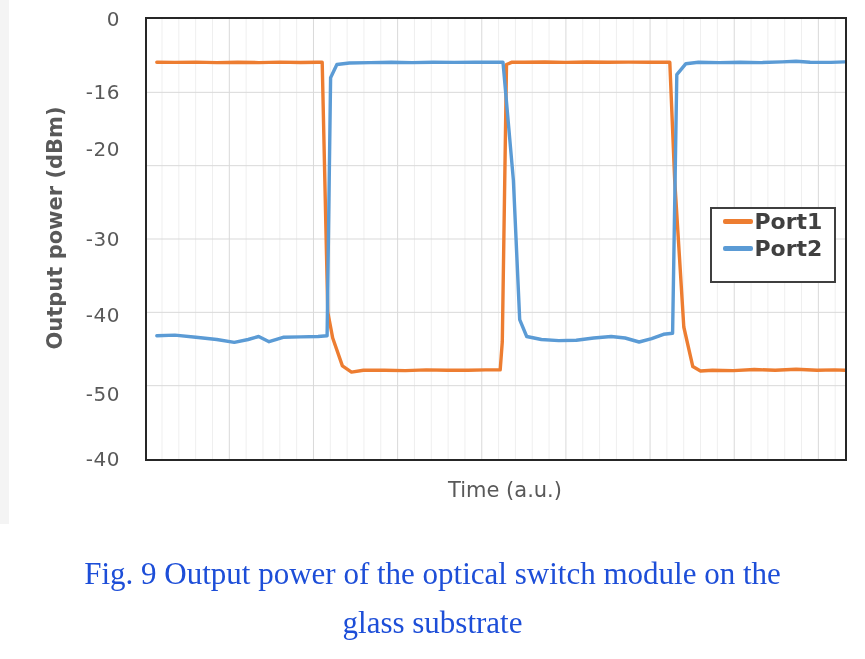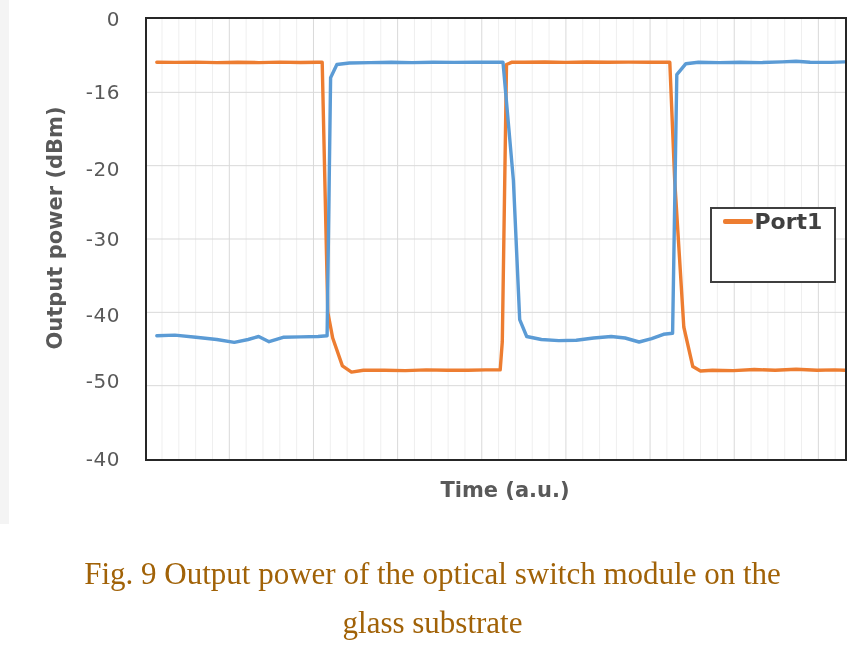--- a/index.html
+++ b/index.html
@@ -43,44 +43,44 @@
     z-index:3;
   }
   .legend-row{display:flex;align-items:center;gap:2px;}
   .legend-swatch{display:inline-block;width:30px;height:5px;border-radius:2px;}
   .legend-label{
     font-size:22px;font-weight:700;color:var(--legend-text,#404040);
   }
   .x-title{
     position:absolute;left:156px;top:478px;width:698px;
     text-align:center;
-    font-size:21px;font-weight:700;color:var(--axis-text,#595959);
+    font-size:21px;font-weight:400;color:var(--axis-text,#595959);
   }
   .caption{
     position:absolute;left:0;top:549px;width:865px;
     text-align:center;
     font-family:"Liberation Serif","DejaVu Serif",serif;
-    font-size:31px;line-height:49px;color:#a16207;
+    font-size:31px;line-height:49px;color:#1d4ed8;
   }
 </style>
 </head>
 <body>
 
 <div class="page">
   <div class="left-strip"></div>
 
   <div class="y-title">Output power (dBm)</div>
 
   <div class="y-ticks" id="y-ticks">
       <div class="y-tick" style="top: 19px;">0</div>
       <div class="y-tick" style="top: 92.3333px;">-16</div>
-      <div class="y-tick" style="top: 169px; text-align: center;">-20</div>
+      <div class="y-tick" style="top: 149px; text-align: center;">-20</div>
       <div class="y-tick" style="top: 239px; margin-left: 11px;">-30</div>
       <div class="y-tick" style="top: 315px;">-40</div>
-      <div class="y-tick" style="top: 381px;">-50</div>
+      <div class="y-tick" style="top: 394px;">-50</div>
       <div class="y-tick" style="top: 459px;">-40</div>
     </div>
 
   <div class="plot">
     <svg id="chart-svg" width="698" height="440" viewBox="0 0 698 440">
         <g>
           <line x1="15" x2="15" y1="0" y2="440" stroke="#EFEFEF" stroke-width="1"></line>
           <line x1="31.83" x2="31.83" y1="0" y2="440" stroke="#EFEFEF" stroke-width="1"></line>
           <line x1="48.66" x2="48.66" y1="0" y2="440" stroke="#EFEFEF" stroke-width="1"></line>
           <line x1="65.49" x2="65.49" y1="0" y2="440" stroke="#EFEFEF" stroke-width="1"></line>
@@ -128,20 +128,24 @@
           <line x1="0" x2="698" y1="366.6666666666667" y2="366.6666666666667" stroke="#D9D9D9" stroke-width="1"></line>
         </g>
         <polyline points="9.8,43.3 27.9,43.4 48.9,43.1 69.8,43.6 90.7,43.3 111.7,43.6 132.6,43.1 153.6,43.5 170.3,43.3 175.2,43.3 180.8,293.3 185.7,319.0 195.4,346.9 204.5,353.1 216.4,351.3 237.3,351.3 258.3,351.6 279.2,350.9 300.1,351.3 321.1,351.3 338.5,350.9 353.2,350.9 355.3,322.7 359.5,45.5 365.1,43.1 376.9,43.3 397.9,43.0 418.8,43.4 439.7,43.0 460.7,43.3 481.6,43.1 502.6,43.3 522.8,43.3 527.7,161.3 536.8,308.0 545.8,347.6 553.5,352.0 565.4,351.3 586.3,351.6 607.3,350.5 628.2,351.3 649.1,350.2 670.1,351.3 687.5,350.9 698.0,351.3" fill="none" stroke="#ED7D31" stroke-width="3.4" stroke-linejoin="round" stroke-linecap="round"></polyline>
         <polyline points="9.8,316.8 27.9,316.1 48.9,318.3 69.8,320.5 87.3,323.4 101.2,320.5 111.7,317.5 122.1,322.7 136.1,318.3 153.6,317.9 171.0,317.5 180.1,316.8 183.6,58.7 189.9,45.5 202.4,44.0 223.4,43.6 244.3,43.3 265.2,43.6 286.2,43.3 307.1,43.4 328.1,43.3 356.0,43.3 366.4,161.3 372.7,300.7 379.7,317.5 394.4,320.5 411.8,321.6 429.3,321.2 446.7,319.0 464.2,317.5 478.1,319.0 492.1,323.0 504.7,319.7 516.5,315.3 525.6,314.2 529.8,55.7 538.9,44.7 551.4,43.3 572.4,43.6 593.3,43.3 614.2,43.6 635.2,42.9 649.1,42.2 663.1,43.3 684.0,43.4 698.0,42.9" fill="none" stroke="#5B9BD5" stroke-width="3.4" stroke-linejoin="round" stroke-linecap="round"></polyline>
       </svg>
     <div class="legend" id="legend">
         <div class="legend-row">
           <span class="legend-swatch" style="background: rgb(237, 125, 49);"></span>
           <span class="legend-label">Port1</span>
         </div>
+        <div class="legend-row">
+          <span class="legend-swatch" style="background: rgb(91, 155, 213);"></span>
+          <span class="legend-label">Port2</span>
+        </div>
       </div>
   </div>
 
   <div class="x-title">Time (a.u.)</div>
 
   <div class="caption">
     <span>Fig. 9 Output power of the optical switch module on the</span><br>
     <span>glass substrate</span>
   </div>
 </div>

